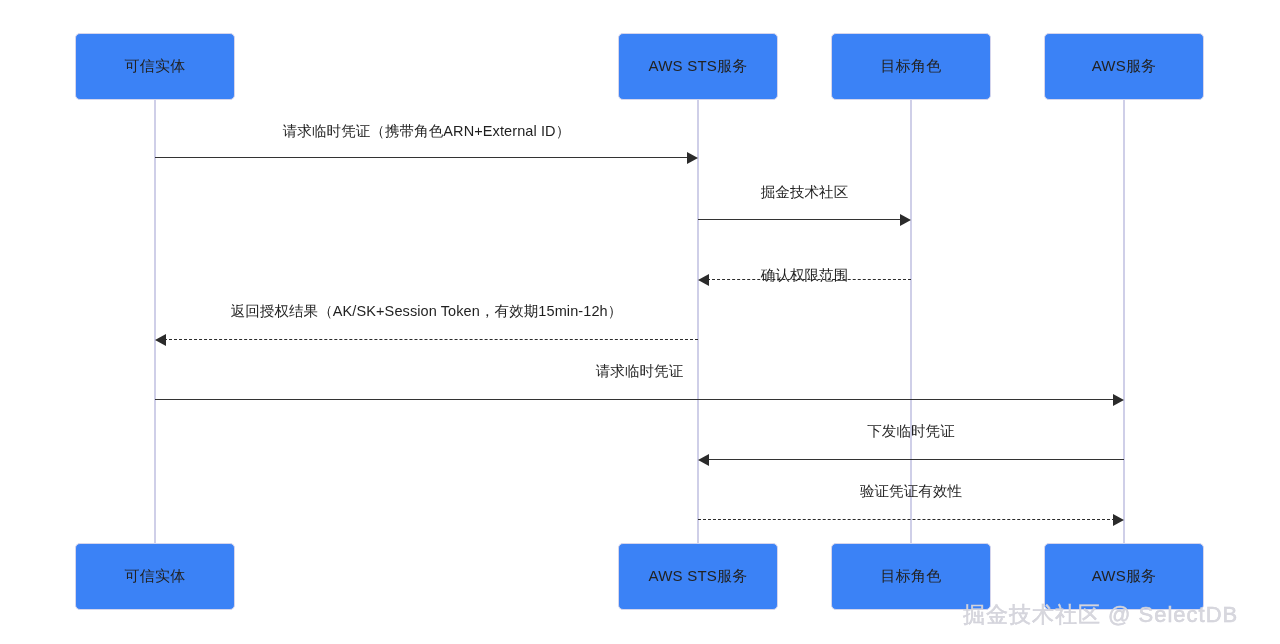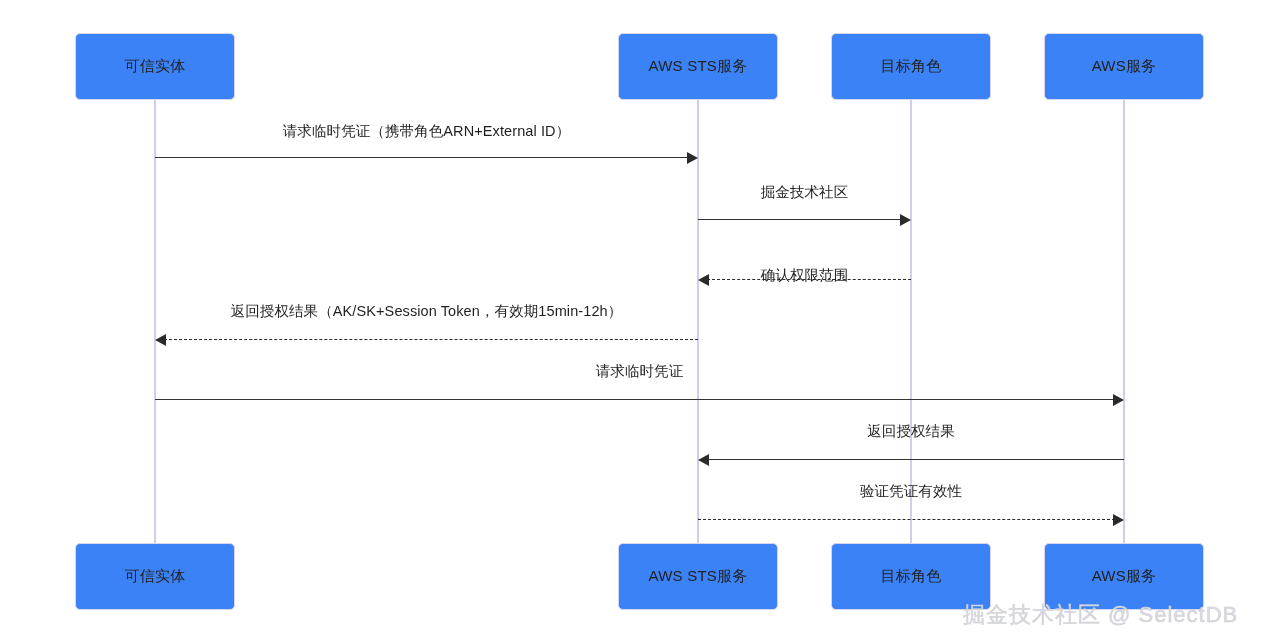--- a/index.html
+++ b/index.html
@@ -88,19 +88,19 @@
       <div class="pbox" style="left: 618px; top: 543px;">AWS STS服务</div>
       <div class="pbox" style="left: 831px; top: 543px;">目标角色</div>
       <div class="pbox" style="left: 1044px; top: 543px;">AWS服务</div>
     </div>
   <div class="layer" id="labels-layer">
       <div class="msg-label" style="left: 426.5px; top: 122px;">请求临时凭证（携带角色ARN+External ID）</div>
       <div class="msg-label" style="left: 804.5px; top: 183px;">掘金技术社区</div>
       <div class="msg-label" style="left: 804.5px; top: 243px; margin-top: 23px;">确认权限范围</div>
       <div class="msg-label" style="left: 426.5px; top: 302px;">返回授权结果（AK/SK+Session Token，有效期15min-12h）</div>
       <div class="msg-label" style="left: 639.5px; top: 362px;">请求临时凭证</div>
-      <div class="msg-label" style="left: 911px; top: 422px;">返回授权结果</div>
+      <div class="msg-label" style="left: 911px; top: 422px;">下发临时凭证</div>
       <div class="msg-label" style="left: 911px; top: 482px;">验证凭证有效性</div>
     </div>
 
   <div class="watermark" id="watermark" style="left: 963px; top: 600px;">掘金技术社区 @ SelectDB</div>
 
 </div>
 
 </body></html>

